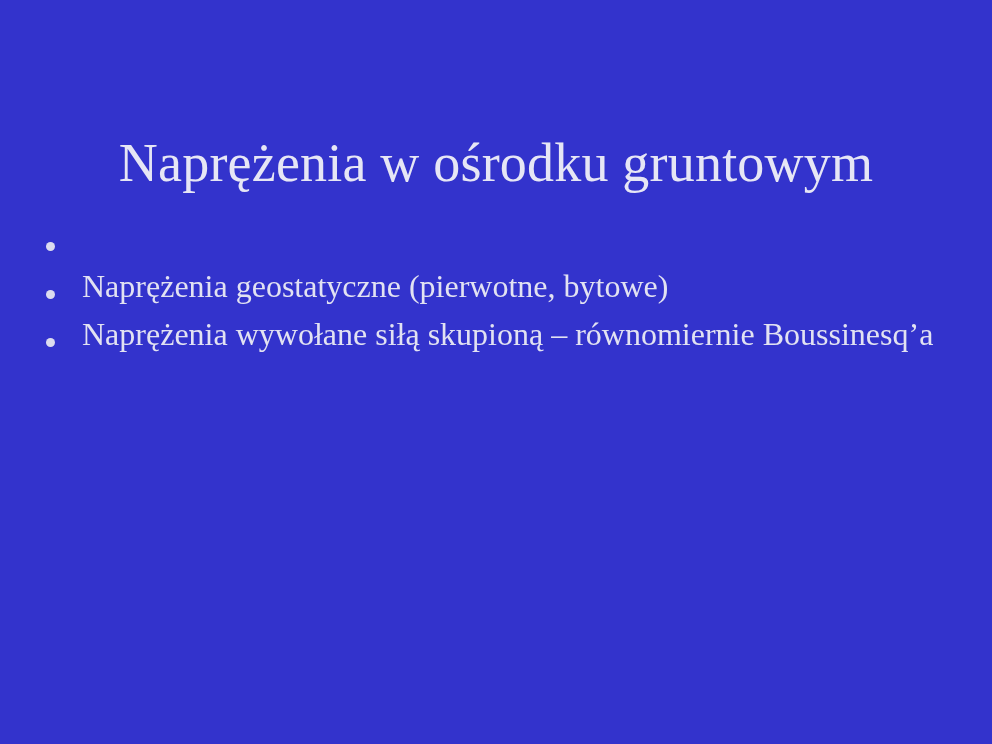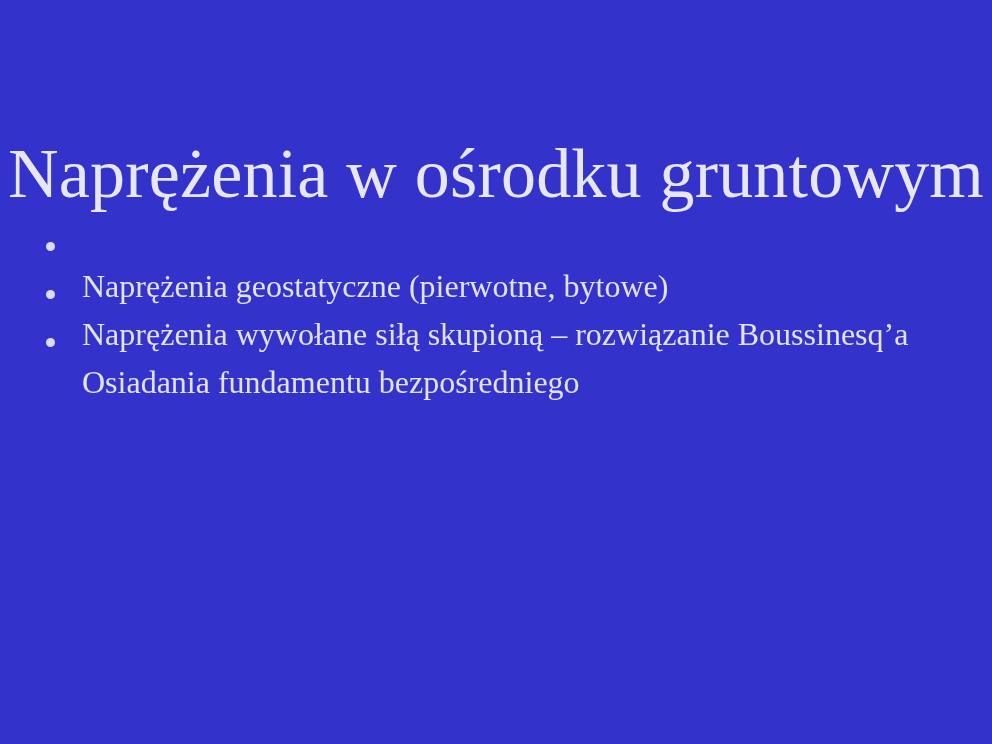--- a/index.html
+++ b/index.html
@@ -20,21 +20,21 @@
     background: #3333CC;
     box-sizing: border-box;
   }
   #slide-title {
     position: absolute;
     left: 0;
     right: 0;
     top: 96px;
     text-align: center;
     color: #E6E6F5;
-    font-size: 70px;
+    font-size: 54px;
     line-height: 62px;
     font-weight: 400;
     letter-spacing: 0.2px;
     white-space: nowrap;
   }
   #bullet-list {
     position: absolute;
     left: 36px;
     top: 222px;
     right: 20px;
@@ -88,25 +88,24 @@
   <ul id="bullet-list">
 
     <li class="bullet-item">
       <span class="bullet-marker"></span>
       <span class="bullet-text">Naprężenia geostatyczne (pierwotne, bytowe)</span>
     </li>
 
 
     <li class="bullet-item">
       <span class="bullet-marker"></span>
-      <span class="bullet-text">Naprężenia wywołane siłą skupioną – rozwiązanie Boussinesq’a</span>
+      <span class="bullet-text">Naprężenia wywołane siłą skupioną – równomiernie Boussinesq’a</span>
     </li>
 
 
 
     <li class="bullet-item">
       <span class="bullet-marker"></span>
-      <span class="bullet-text">Osiadania fundamentu bezpośredniego</span>
     </li>
 
   </ul>
 
 </div>
 
 </body></html>

